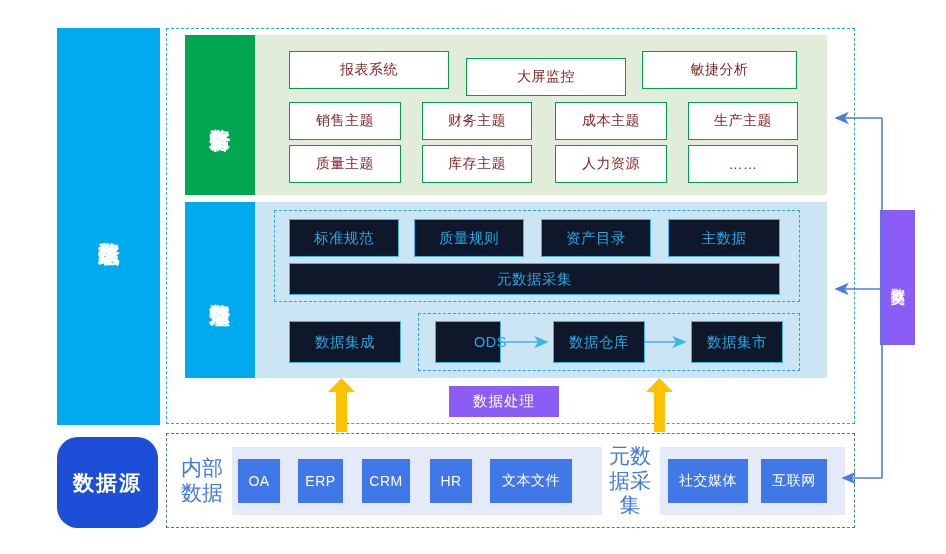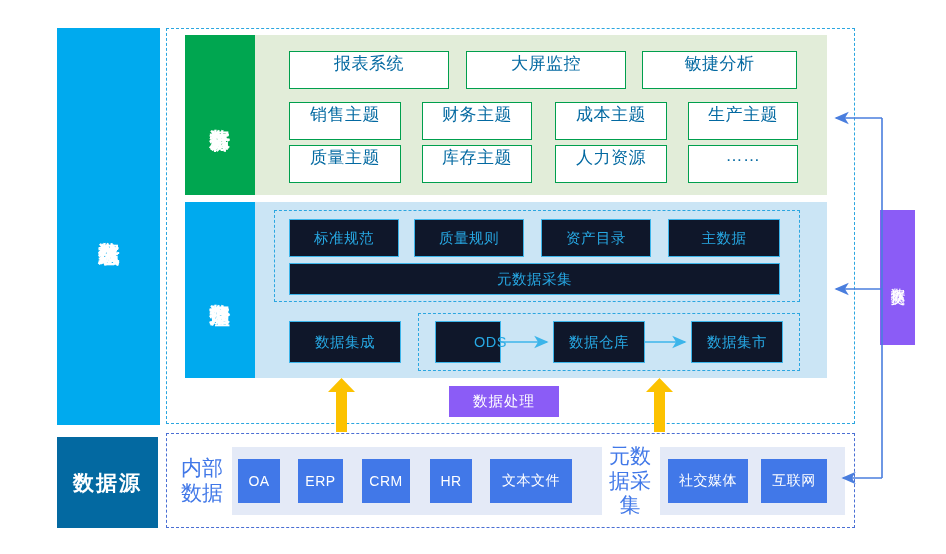--- a/index.html
+++ b/index.html
@@ -13,36 +13,36 @@
   }
   .abs{position:absolute;box-sizing:border-box;}
 
   
   .rail{
     display:flex;align-items:center;justify-content:center;
     color:#fff;font-size:21px;font-weight:bold;letter-spacing:1px;
   }
   .rail-vert{writing-mode:vertical-rl;text-orientation:upright;line-height:1.28;}
   #bus-rail{left:57px;top:28px;width:103px;height:397px;background:#00aaee;}
-  #source-rail{left:57px;top:437px;width:101px;height:91px;background:#0369a1;}
+  #source-rail{left:57px;top:437px;width:101px;height:91px;background:#1d4ed8;border-radius:21px;}
   #source-rail .lbl{font-size:21px;font-weight:bold;letter-spacing:2px;}
 
   
   #top-dashed{left:166px;top:28px;width:689px;height:396px;border:1.5px dashed #2ba6e0;}
   #bottom-dashed{left:166px;top:433px;width:689px;height:95px;border:1.5px dashed #4a6fd4;}
 
   
   #analysis-band{left:185px;top:35px;width:642px;height:160px;background:#e2edd9;}
   #analysis-rail{left:185px;top:35px;width:70px;height:160px;background:#00a650;}
   #analysis-rail .rail-vert{font-size:20px;line-height:1.22;}
 
   .gbox{
     border:1.4px solid #009f4d;background:#ffffff;
-    display:flex;align-items:flex-start;justify-content:center;
-    color:#0369a1;font-size:17px;letter-spacing:.5px;
+    display:flex;align-items:center;justify-content:center;
+    color:#7f1d1d;font-size:14px;letter-spacing:.5px;
   }
   
   #gov-band{left:185px;top:202px;width:642px;height:176px;background:#cbe5f5;}
   #gov-rail{left:185px;top:202px;width:70px;height:176px;background:#00aaee;}
   #gov-rail .rail-vert{font-size:20px;line-height:1.22;}
 
   #gov-group-top{left:274px;top:210px;width:526px;height:92px;border:1.4px dashed #2ba6e0;}
   #ods-group{left:418px;top:313px;width:382px;height:58px;border:1.4px dashed #2ba6e0;}
 
   .bbox{
@@ -100,21 +100,21 @@
 </div>
 
 <div class="abs" id="analysis-band"></div>
 <div class="abs rail" id="analysis-rail">
   <span class="rail-vert">数据分析</span>
 </div>
 
 <div class="abs gbox" style="left:289px;top:51px;width:160px;height:38px;">
     <span>报表系统</span>
   </div>
-<div class="abs gbox" style="left:466px;top:51px;width:160px;height:38px;">
+<div class="abs gbox" style="left:466px;top:58px;width:160px;height:38px;">
     <span>大屏监控</span>
   </div>
 <div class="abs gbox" style="left:642px;top:51px;width:155px;height:38px;">
     <span>敏捷分析</span>
   </div>
 
 <div class="abs gbox" style="left:289px;top:102px;width:112px;height:38px;">
     <span>销售主题</span>
   </div>
 <div class="abs gbox" style="left:422px;top:102px;width:110px;height:38px;">

